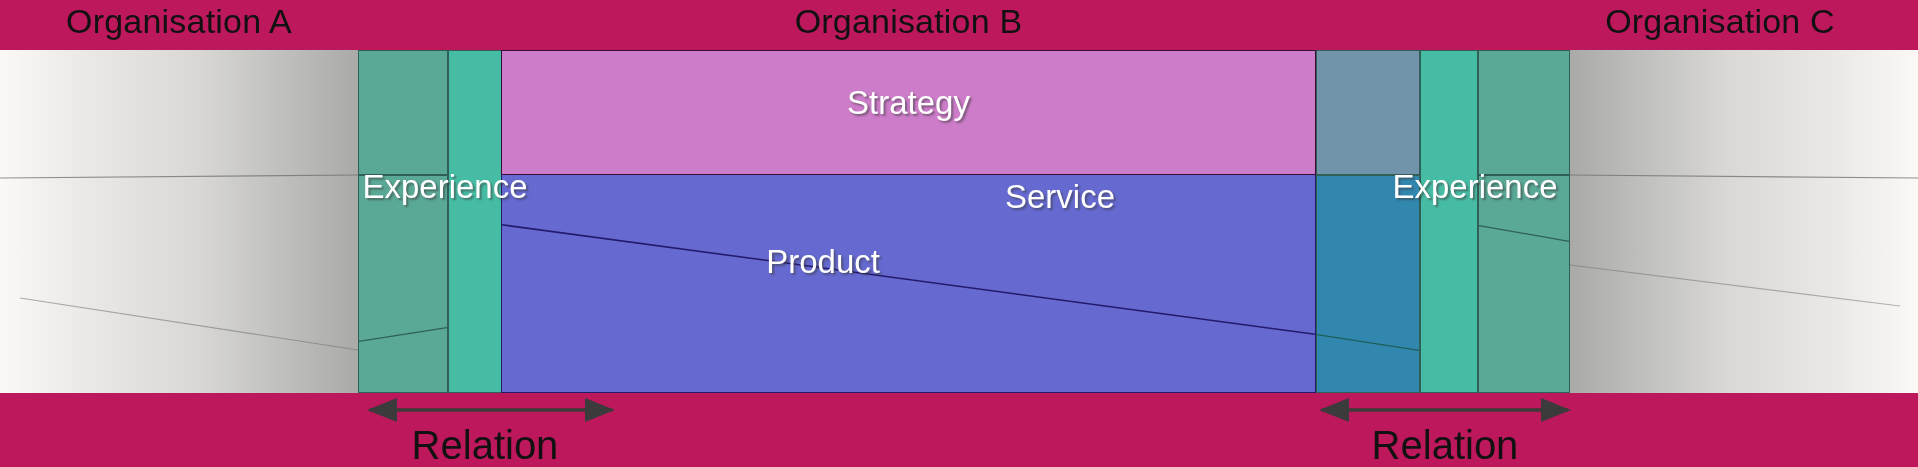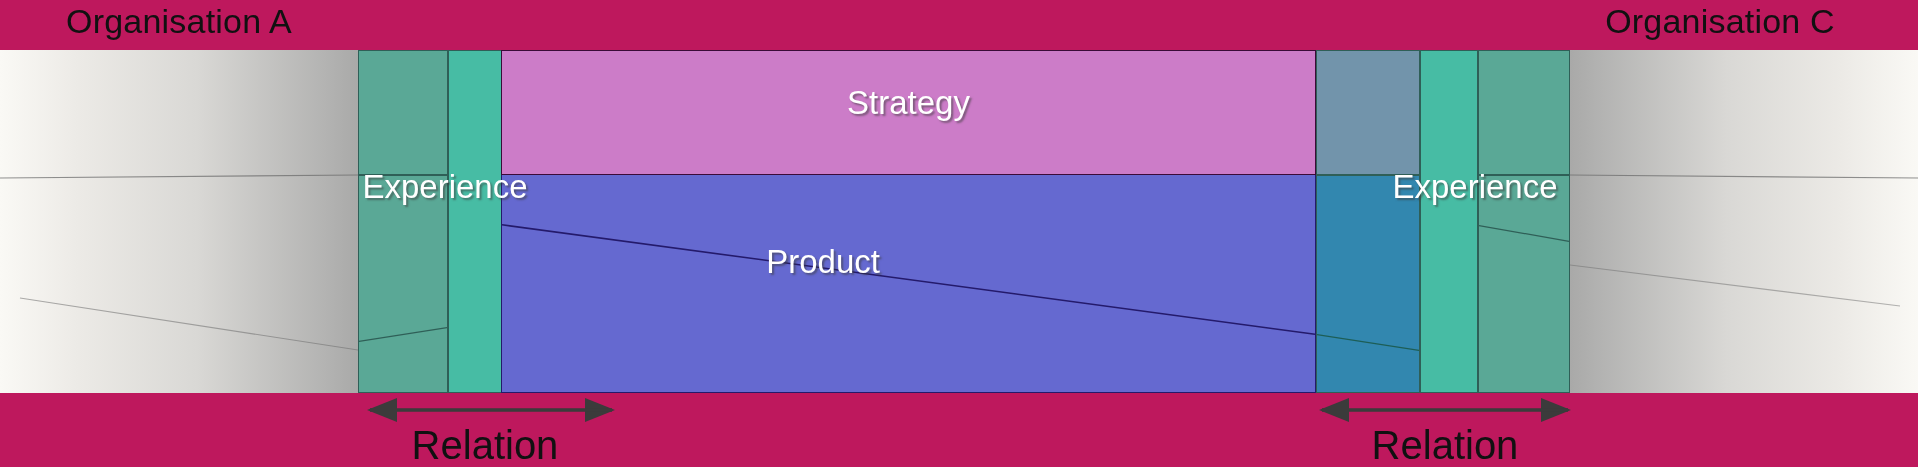--- a/index.html
+++ b/index.html
@@ -145,20 +145,21 @@
     color: #111111;
     white-space: nowrap;
   }
 </style>
 </head>
 <body>
 
 <div id="stage">
 
   <div class="org-title" id="org-a">Organisation A</div>
+  <div class="org-title" id="org-b">Organisation B</div>
   <div class="org-title" id="org-c">Organisation C</div>
 
   <div id="band-area">
 
     <div class="fade" id="fade-left">
       <svg class="ghost-svg" viewBox="0 0 358 343" preserveAspectRatio="none">
         <line x1="0" y1="128" x2="358" y2="125" stroke="#6d6d6d" stroke-width="1.2" opacity="0.75"></line>
         <line x1="20" y1="248" x2="358" y2="300" stroke="#6d6d6d" stroke-width="1.2" opacity="0.55"></line>
       </svg>
     </div>
@@ -205,20 +206,21 @@
 
     <div class="blk top c-teal-dark" style="left:1478px;width:92px;"></div>
     <div class="blk bot c-teal-dark" style="left:1478px;width:92px;">
       <svg class="ghost-svg" viewBox="0 0 92 218" preserveAspectRatio="none">
         <line x1="0" y1="50" x2="92" y2="66" stroke="#2f5f57" stroke-width="1.2"></line>
       </svg>
     </div>
   </div>
 
   <div class="blk-label" id="label-strategy">Strategy</div>
+  <div class="blk-label" id="label-service">Service</div>
   <div class="blk-label" id="label-product">Product</div>
   <div class="blk-label" id="label-exp-left">Experience</div>
   <div class="blk-label" id="label-exp-right">Experience</div>
 
   <div class="relation-group" id="relation-left">
     <svg class="arrow-svg" viewBox="0 0 290 34" preserveAspectRatio="none">
       <defs>
         <marker id="ahL" markerWidth="10" markerHeight="8" refX="9" refY="4" orient="auto">
           <path d="M0,0 L10,4 L0,8 Z" fill="#3b3b3b"></path>
         </marker>

